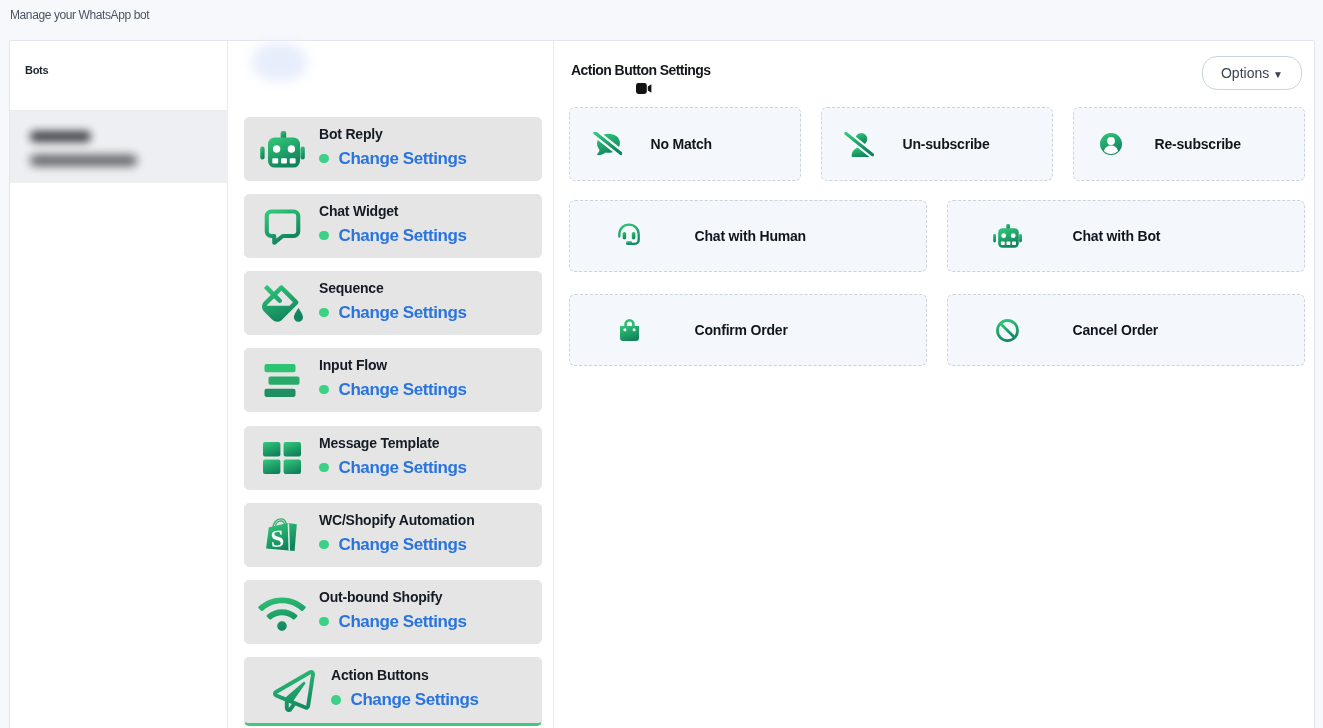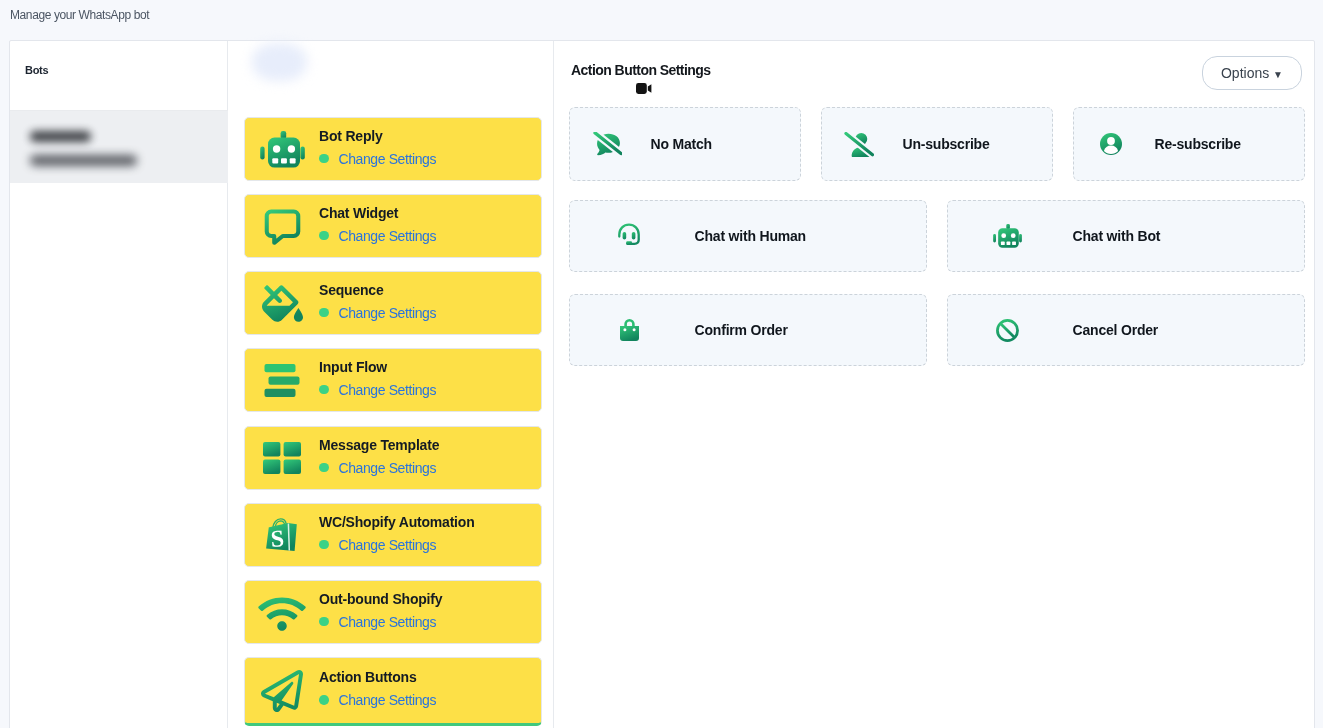--- a/index.html
+++ b/index.html
@@ -15,29 +15,29 @@
 
 .bots-label { position:absolute; left:15px; top:23px; font-size:11px; font-weight:bold; color:#1c2430; letter-spacing:-0.3px; }
 .search { position:absolute; left:57px; top:14px; width:146px; height:35px; border:1px solid #e2e5e9;
   border-radius:18px; font-size:13px; color:#b4bac2; line-height:33px; padding-left:17px; background:#fff; }
 .sel-row { position:absolute; left:0; top:69px; width:218px; height:73px; background:#edeff2; border-top:1px solid #e9ebee; }
 .blur1 { position:absolute; left:20px; top:20px; width:61px; height:11px; background:#35383d; border-radius:5px; filter:blur(4.2px); opacity:.95; }
 .blur2 { position:absolute; left:20px; top:44px; width:107px; height:11px; background:#44474d; border-radius:5px; filter:blur(4.8px); opacity:.85; }
 
 
 .blob { position:absolute; left:24px; top:2px; width:55px; height:38px; background:#e7edfb; border-radius:45%; filter:blur(6px); }
-.card { position:absolute; left:16px; width:298px; height:64px; background:#fde047; border:1px solid #e4e7ea;
+.card { position:absolute; left:16px; width:298px; height:64px; background:#e5e5e5; border:1px solid #e4e7ea;
   border-radius:5px; display:flex; align-items:center; }
 .card .ic { width:74px; display:flex; justify-content:center; align-items:center; flex:none; }
 .card .tx { flex:1; position:relative; top:-2px; }
 .card .title { font-size:14px; font-weight:bold; color:#141b24; letter-spacing:-0.2px; margin-bottom:7px; }
 .cs-row { display:flex; align-items:center; }
 .dot { width:9.5px; height:9.5px; border-radius:50%; background:#3bd286; margin-right:10px; }
-.cs { font-size:14px; font-weight:normal; color:#2a74dd; letter-spacing:-0.4px; }
-.card-last { border-bottom:3px solid #41c87d; height:69px; }
+.cs { font-size:17px; font-weight:bold; color:#2a74dd; letter-spacing:-0.4px; }
+.card-last { border-bottom:3px solid #41c87d; height:69px;padding-left:12px; }
 
 
 .rp-head { position:absolute; left:17px; top:21px; display:flex; align-items:center;flex-direction:column; }
 .rp-title { font-size:14px; font-weight:bold; color:#14181d; letter-spacing:-0.55px; }
 .vid { margin-left:7px; margin-top:2px; }
 .options { position:absolute; right:12px; top:15px; width:100px; height:34px; border:1px solid #c9d3de; border-radius:15px;
   background:#fff; font-size:14px; color:#39424d; text-align:center; line-height:32px; }
 .dbox { position:absolute; background:#f4f8fc; border:1px dashed #ccd3da; border-radius:6px; display:flex; align-items:center; }
 .dbox .bic { width:35%; display:flex; justify-content:center; align-items:center; flex:none; }
 .dbox .bic svg { position:relative; left:-3px; }

